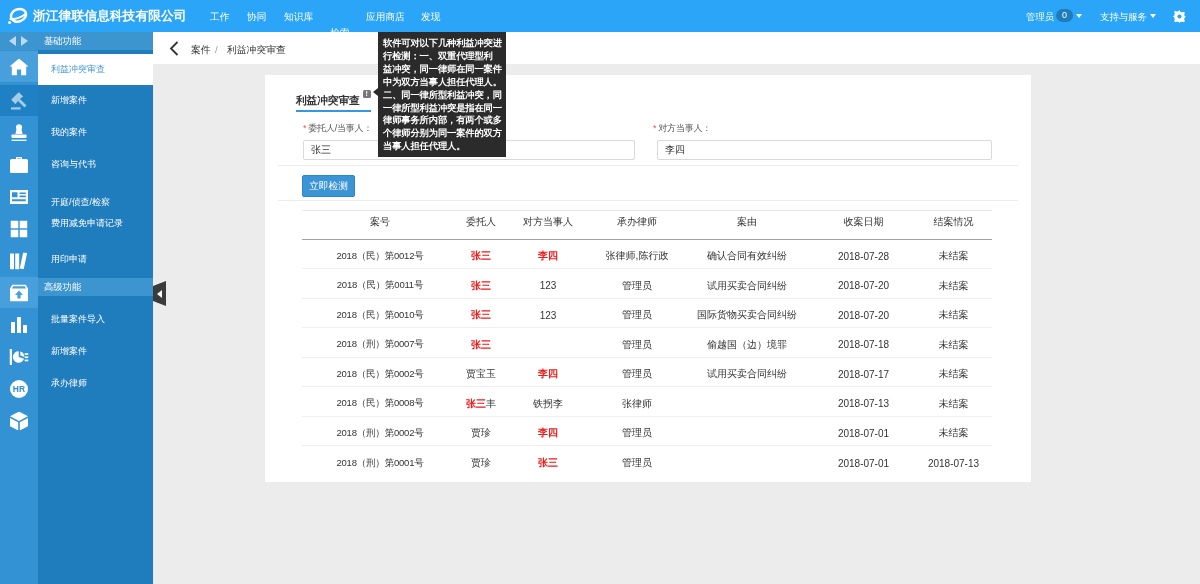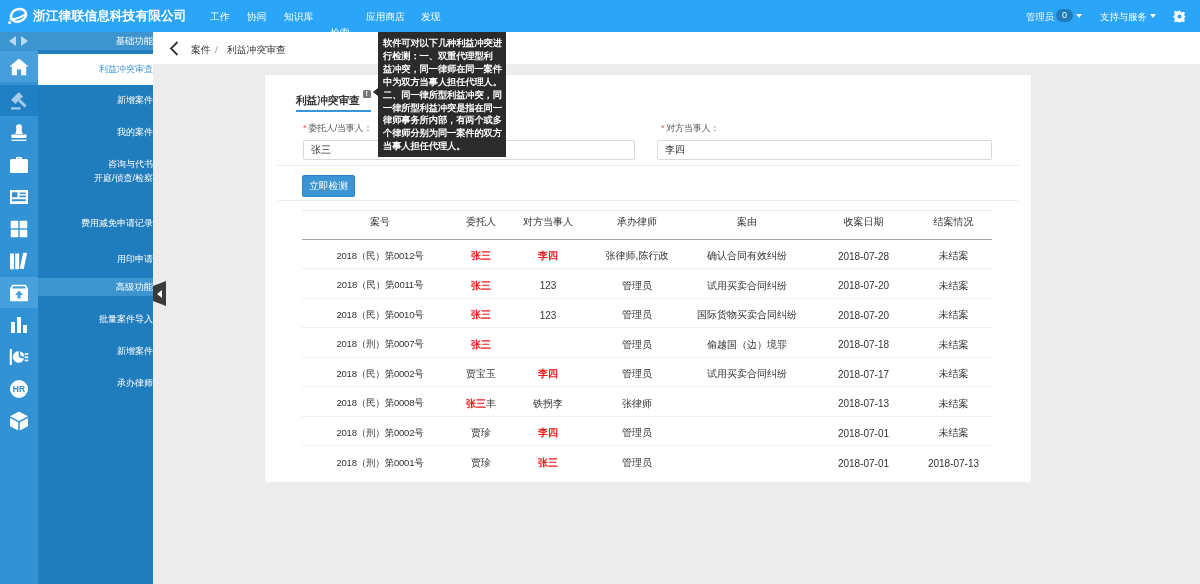--- a/index.html
+++ b/index.html
@@ -11,21 +11,21 @@
 .tmenu { position:absolute; top:10.5px; font-size:9.7px; color:#fff;text-align:center; }
 #tright { position:absolute; top:0; left:0; width:1200px; height:32px; font-size:9.4px; color:#fff; }
 #tright span.titem { position:absolute; top:10.5px; }
 .pill { background:rgba(0,0,0,0.25); border-radius:7px; font-size:9px; width:17px; height:13px; line-height:13px; text-align:center; top:9px !important; }
 .caret { display:inline-block; width:0; height:0; border-left:3.5px solid transparent; border-right:3.5px solid transparent; border-top:4.5px solid #fff; }
 
 #sidebar { position:absolute; left:0; top:32px; width:153px; height:552px; background:#207dbd; }
 #iconstrip { position:absolute; left:0; top:0; width:38px; height:552px; background:#3292d3; }
 .icell { position:absolute; left:0; width:38px; height:31.7px; }
 .icell svg { position:absolute; left:50%; top:50%; transform:translate(-50%,-50%); }
-#menucol { position:absolute; left:38px; top:0; width:115px; height:392px;text-align:right; }
+#menucol { position:absolute; left:38px; top:0; width:115px; height:392px; }
 .mhead { position:absolute; left:0; width:115px; height:18px; background:#3d95d0; color:#fff; font-size:9.3px; line-height:18px; padding-left:6px; }
 .mitem { position:absolute; left:0; width:115px; height:31.7px; color:#fff; font-size:9px; line-height:31.7px; padding-left:13px; }
 .mactive { background:#fff; color:#3e97d6; }
 #arrowsrow { position:absolute; left:0; top:0; width:38px; height:18px; background:#3d95d0; text-align:center; }
 #handle { position:absolute; left:153px; top:249px; width:13px; height:25px; background:#3b3b3b; clip-path:polygon(0 20%,100% 0,100% 100%,0 80%); }
 #handle:after { content:""; position:absolute; left:4px; top:9px; width:0; height:0; border-top:4px solid transparent; border-bottom:4px solid transparent; border-right:5px solid #fff; }
 
 #crumbbar { position:absolute; left:153px; top:32px; width:1193px; height:32px; background:#fff; }
 #crumbbar .bc { position:absolute; top:12px; font-size:9.8px; color:#333; }
 
@@ -82,21 +82,21 @@
   </svg>
 </div>
 
 <div id="sidebar">
   <div id="menucol">
     <div class="mhead" style="top:0;">基础功能</div>
     <div class="mitem mactive" style="top:21.5px;">利益冲突审查</div>
     <div class="mitem" style="top:53.2px;">新增案件</div>
     <div class="mitem" style="top:84.9px;">我的案件</div>
     <div class="mitem" style="top:116.6px;">咨询与代书</div>
-    <div class="mitem" style="top:131px;">开庭/侦查/检察</div>
+    <div class="mitem" style="top:155px;">开庭/侦查/检察</div>
     <div class="mitem" style="top:176px;">费用减免申请记录</div>
     <div class="mitem" style="top:211.7px;">用印申请</div>
     <div class="mhead" style="top:246px;">高级功能</div>
     <div class="mitem" style="top:272.1px;">批量案件导入</div>
     <div class="mitem" style="top:303.8px;">新增案件</div>
     <div class="mitem" style="top:335.5px;">承办律师</div>
   </div>
   <div id="iconstrip">
     <div id="arrowsrow">
       <svg width="22" height="10" viewBox="0 0 22 10" style="margin-top:4px;">
@@ -196,21 +196,21 @@
     <path d="M8.5 1 L2 7.5 L8.5 14" fill="none" stroke="#333" stroke-width="1.8"></path>
   </svg>
   <div class="bc" style="left:38px;">案件</div>
   <div class="bc" style="left:62px; color:#999;">/</div>
   <div class="bc" style="left:74px;">利益冲突审查</div>
 </div>
 
 <div id="card">
   <div id="tab"><span id="tabtxt">利益冲突审查</span><span id="bang">!</span></div>
   <div class="flabel" style="left:38px;"><span class="star">*</span>委托人/当事人：</div>
-  <div class="flabel" style="left:388px;margin-left:8px;"><span class="star">*</span>对方当事人：</div>
+  <div class="flabel" style="left:388px;"><span class="star">*</span>对方当事人：</div>
   <div class="finput" style="left:38px; width:332px;">张三</div>
   <div class="finput" style="left:392px; width:335px;">李四</div>
   <div class="divider" style="top:90px;"></div>
   <div id="detectbtn">立即检测</div>
   <div class="divider" style="top:125.4px;"></div>
   <div id="tbl">
     <div class="trow" id="thead">
       <div class="c1">案号</div>
         <div class="c2">委托人</div>
         <div class="c3">对方当事人</div>

